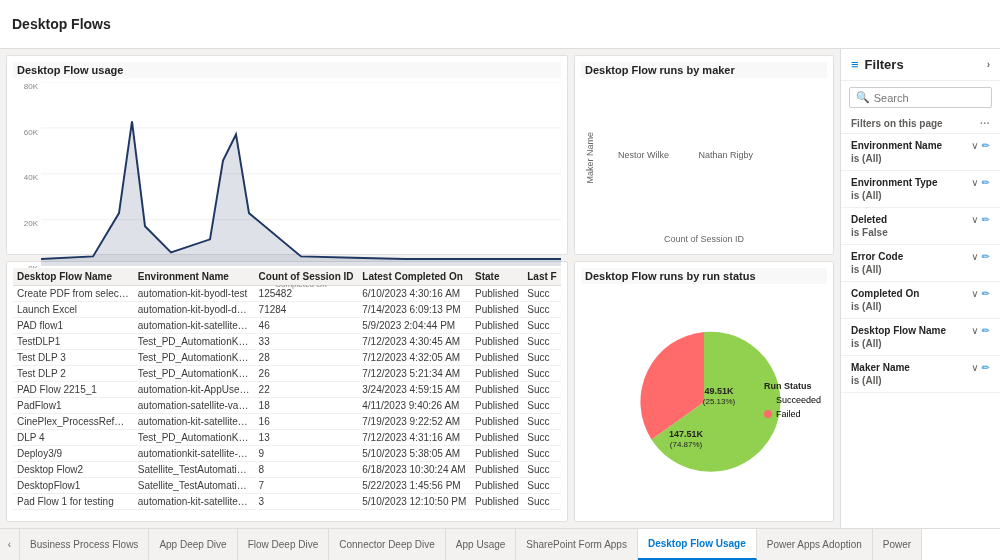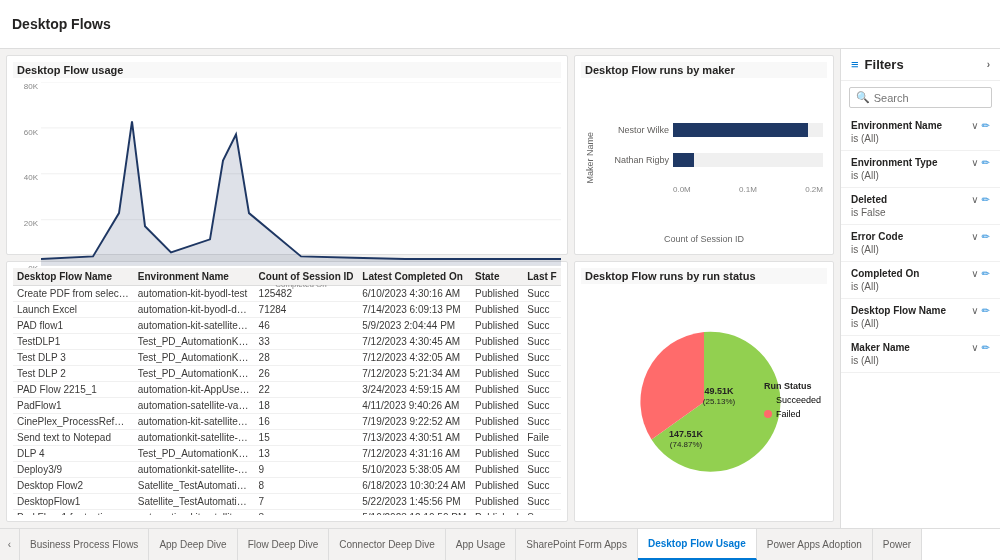--- a/index.html
+++ b/index.html
@@ -201,20 +201,21 @@
 
     .filter-label {
       font-size: 10px;
       font-weight: 600;
       color: #252423;
     }
 
     .filter-value {
       font-size: 10px;
       color: #605e5c;
+      font-weight: bold;
     }
 
     .filter-icons {
       display: flex;
       gap: 3px;
       color: #666;
       font-size: 10px;
     }
 
     
@@ -408,21 +409,21 @@
             <div style="text-align:center; font-size:8px; color:#888;">Completed On</div>
           </div>
         </div>
       </div>
 
       <div class="card maker-card">
         <div class="card-title">Desktop Flow runs by maker</div>
         <div style="flex:1; display:flex; flex-direction:column; justify-content:center; padding:4px; position:relative;">
           <div style="display:flex; flex:1; align-items:center;">
             <div style="writing-mode:vertical-rl; transform:rotate(180deg); font-size:9px; color:#666; margin-right:4px;">Maker Name</div>
-            <div style="flex:1; display:flex; flex-direction:column; justify-content:center; gap:10px;">
+            <div style="flex:1; display:flex; flex-direction:row; justify-content:center; gap:10px;">
               <div class="maker-row">
                 <div class="maker-name">Nestor Wilke</div>
                 <div class="maker-bar-container">
                   <div class="maker-bar" style="width:90%;"></div>
                 </div>
               </div>
               <div class="maker-row">
                 <div class="maker-name">Nathan Rigby</div>
                 <div class="maker-bar-container">
                   <div class="maker-bar" style="width:14%;"></div>
@@ -522,28 +523,20 @@
                 </tr>
                 <tr>
                   <td>CinePlex_ProcessRefund</td>
                   <td>automation-kit-satellite-dev</td>
                   <td>16</td>
                   <td>7/19/2023 9:22:52 AM</td>
                   <td>Published</td>
                   <td>Succ</td>
                 </tr>
                 <tr>
-                  <td>Send text to Notepad</td>
-                  <td>automationkit-satellite-dev</td>
-                  <td>15</td>
-                  <td>7/13/2023 4:30:51 AM</td>
-                  <td>Published</td>
-                  <td>Faile</td>
-                </tr>
-                <tr>
                   <td>DLP 4</td>
                   <td>Test_PD_AutomationKit_Satellite</td>
                   <td>13</td>
                   <td>7/12/2023 4:31:16 AM</td>
                   <td>Published</td>
                   <td>Succ</td>
                 </tr>
                 <tr>
                   <td>Deploy3/9</td>
                   <td>automationkit-satellite-dev</td>
@@ -613,20 +606,24 @@
 
   <div class="filters-panel">
     <div class="filters-header">
       <span style="color:#0078d4;">≡</span>
       <span>Filters</span>
       <span style="margin-left:auto; color:#666; font-size:10px;">›</span>
     </div>
     <div class="search-box">
       <span style="color:#888; font-size:11px;">🔍</span>
       <input type="text" placeholder="Search" style="">
+    </div>
+    <div class="filters-on-page">
+      <span>Filters on this page</span>
+      <span style="color:#888;">···</span>
     </div>
     <div class="filter-items" id="filter-items">
     <div class="filter-item">
           <div class="filter-item-header">
             <div class="filter-label">Environment Name</div>
             <div class="filter-icons">
               <span>∨</span>
               <span style="color:#0078d4;">✏</span>
             </div>
           </div>

